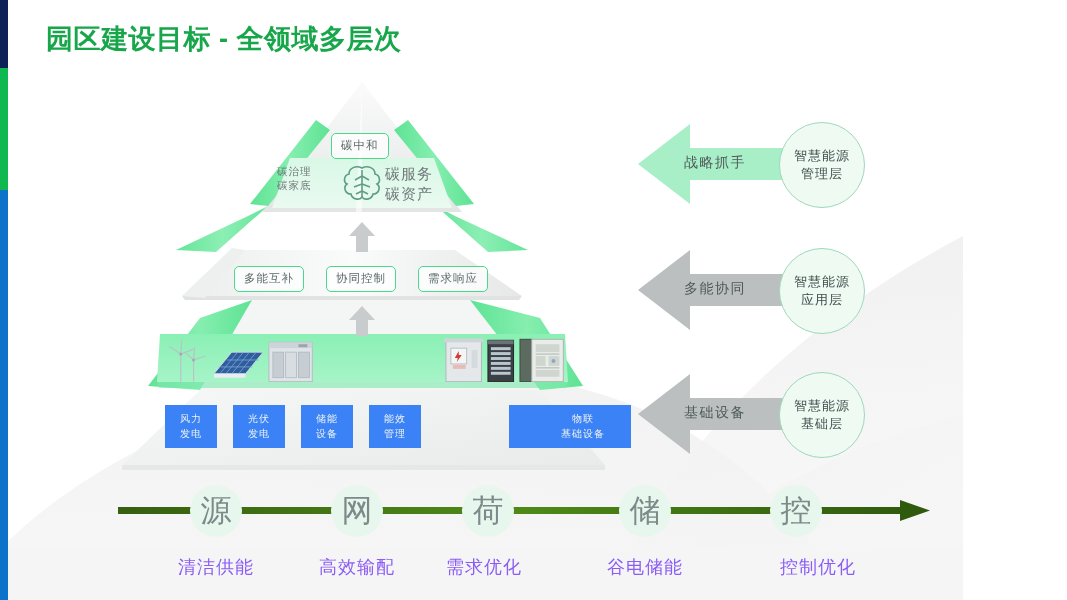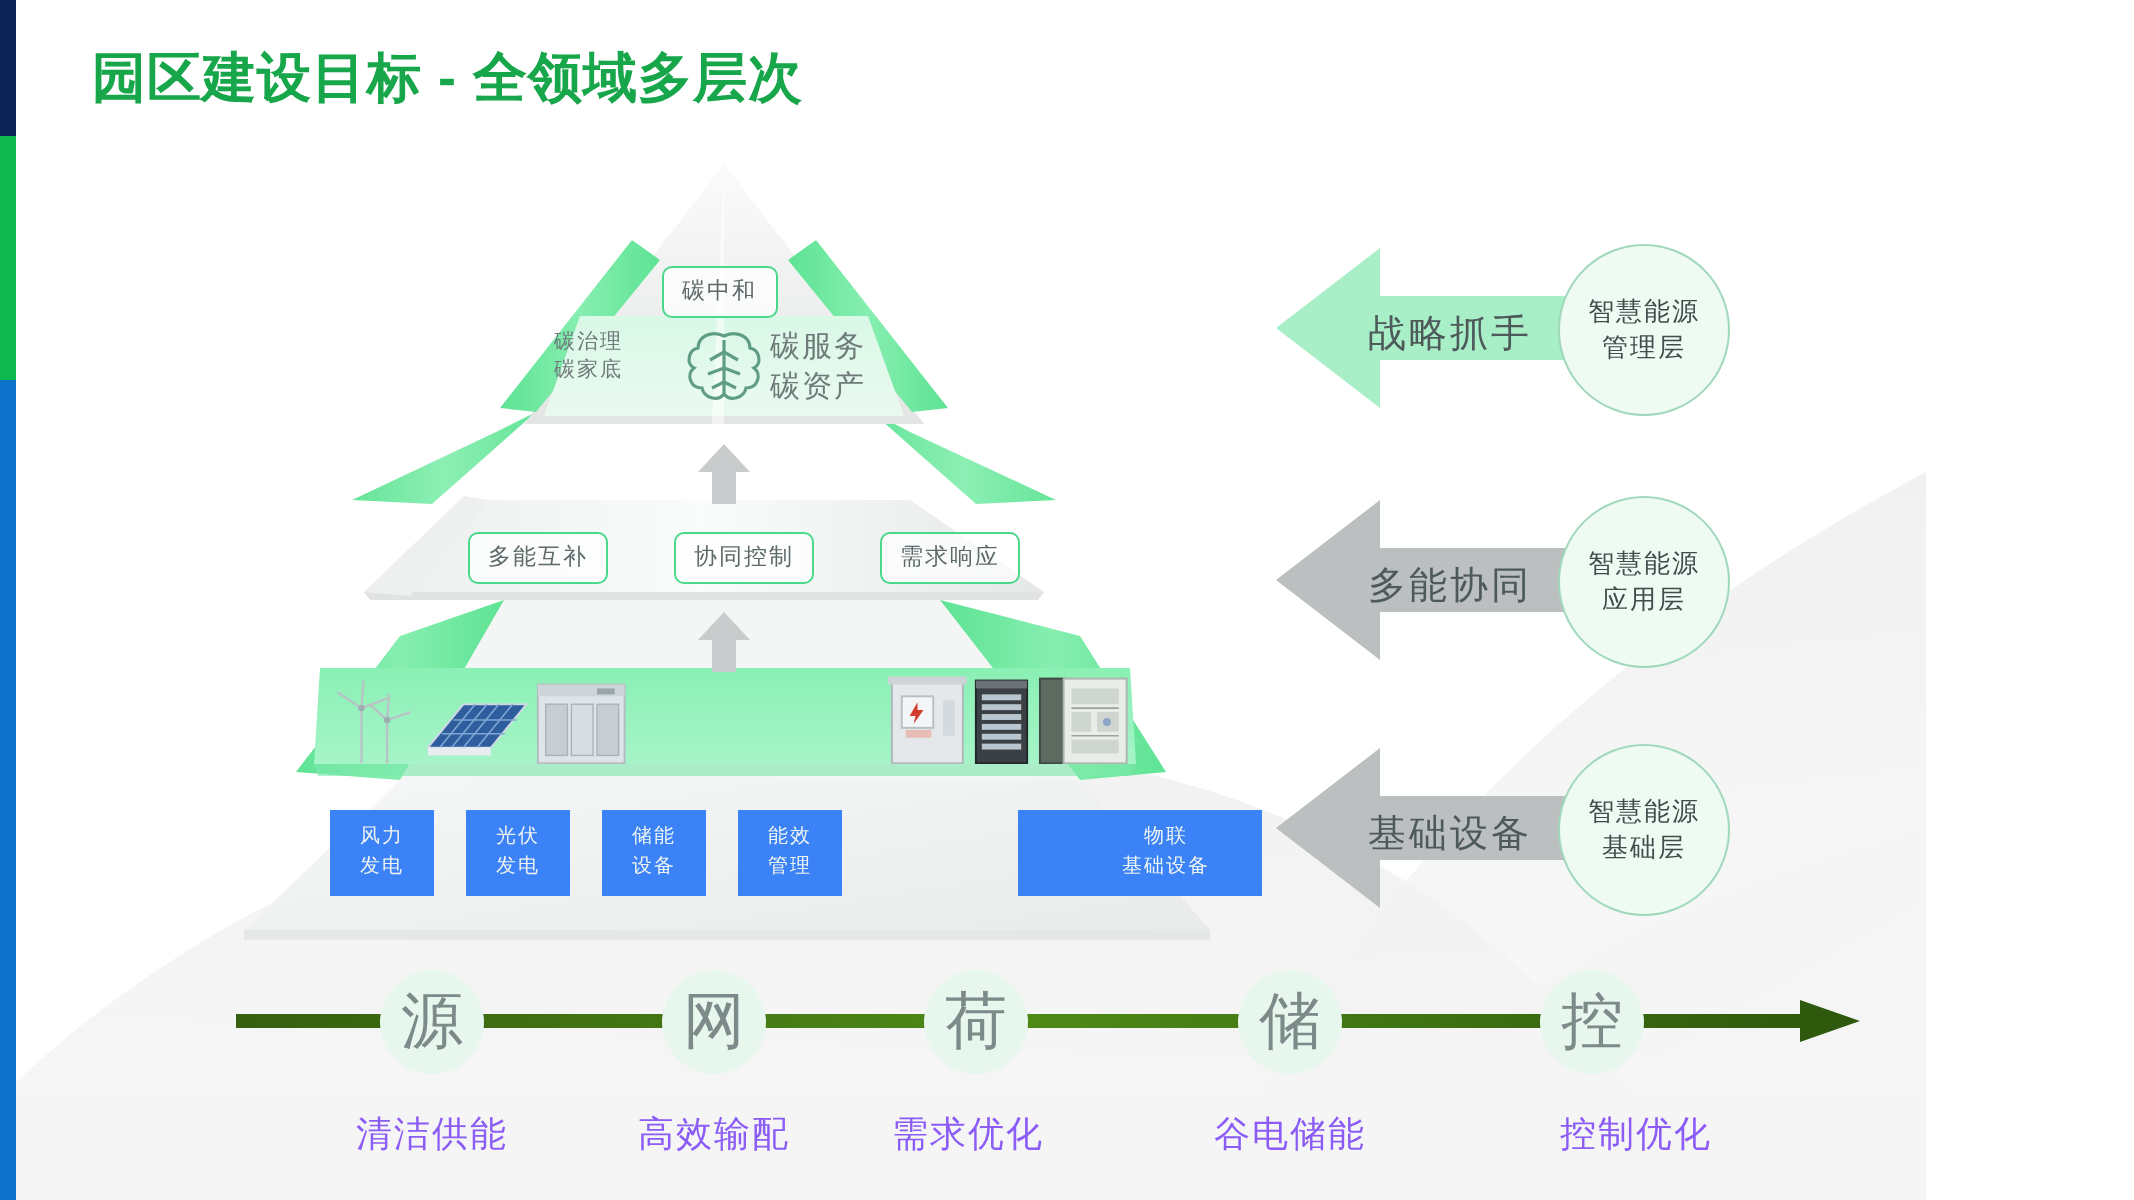--- a/index.html
+++ b/index.html
@@ -98,21 +98,21 @@
   .t1-right {
     position: absolute; left: 385px; top: 164px;
     font-size: 15px; color: #6f7a7a; line-height: 1.35;
     text-align: center; letter-spacing: 1px;
   }
   .brain-icon { position: absolute; left: 340px; top: 163px; }
 
   
   .t2-pills {
     position: absolute; left: 234px; top: 266px;
-    display: flex; gap: 33px;
+    display: flex; gap: 22px;
   }
 
   
   .equip-strip {
     position: absolute; left: 165px; top: 334px;
     width: 400px; height: 48px;
     display: flex; align-items: flex-end;
   }
   .equip { position: relative; }
 
@@ -131,21 +131,21 @@
     padding: 7px 6px;
     min-width: 40px;
   }
   .base-chip.wide { min-width: 84px; padding-left: 32px; }
 
   
   .layer-row { position: absolute; }
   .arrow-wrap { position: absolute; left: 0; top: 0; }
   .arrow-text {
     position: absolute;
-    font-size: 19px;
+    font-size: 14px;
     color: #4e5a5a;
     letter-spacing: 1.5px;
     white-space: nowrap;
   }
   .layer-circle {
     position: absolute;
     width: 84px; height: 84px;
     border-radius: 50%;
     background: #eefaf2;
     border: 1.5px solid #9fd8bb;

